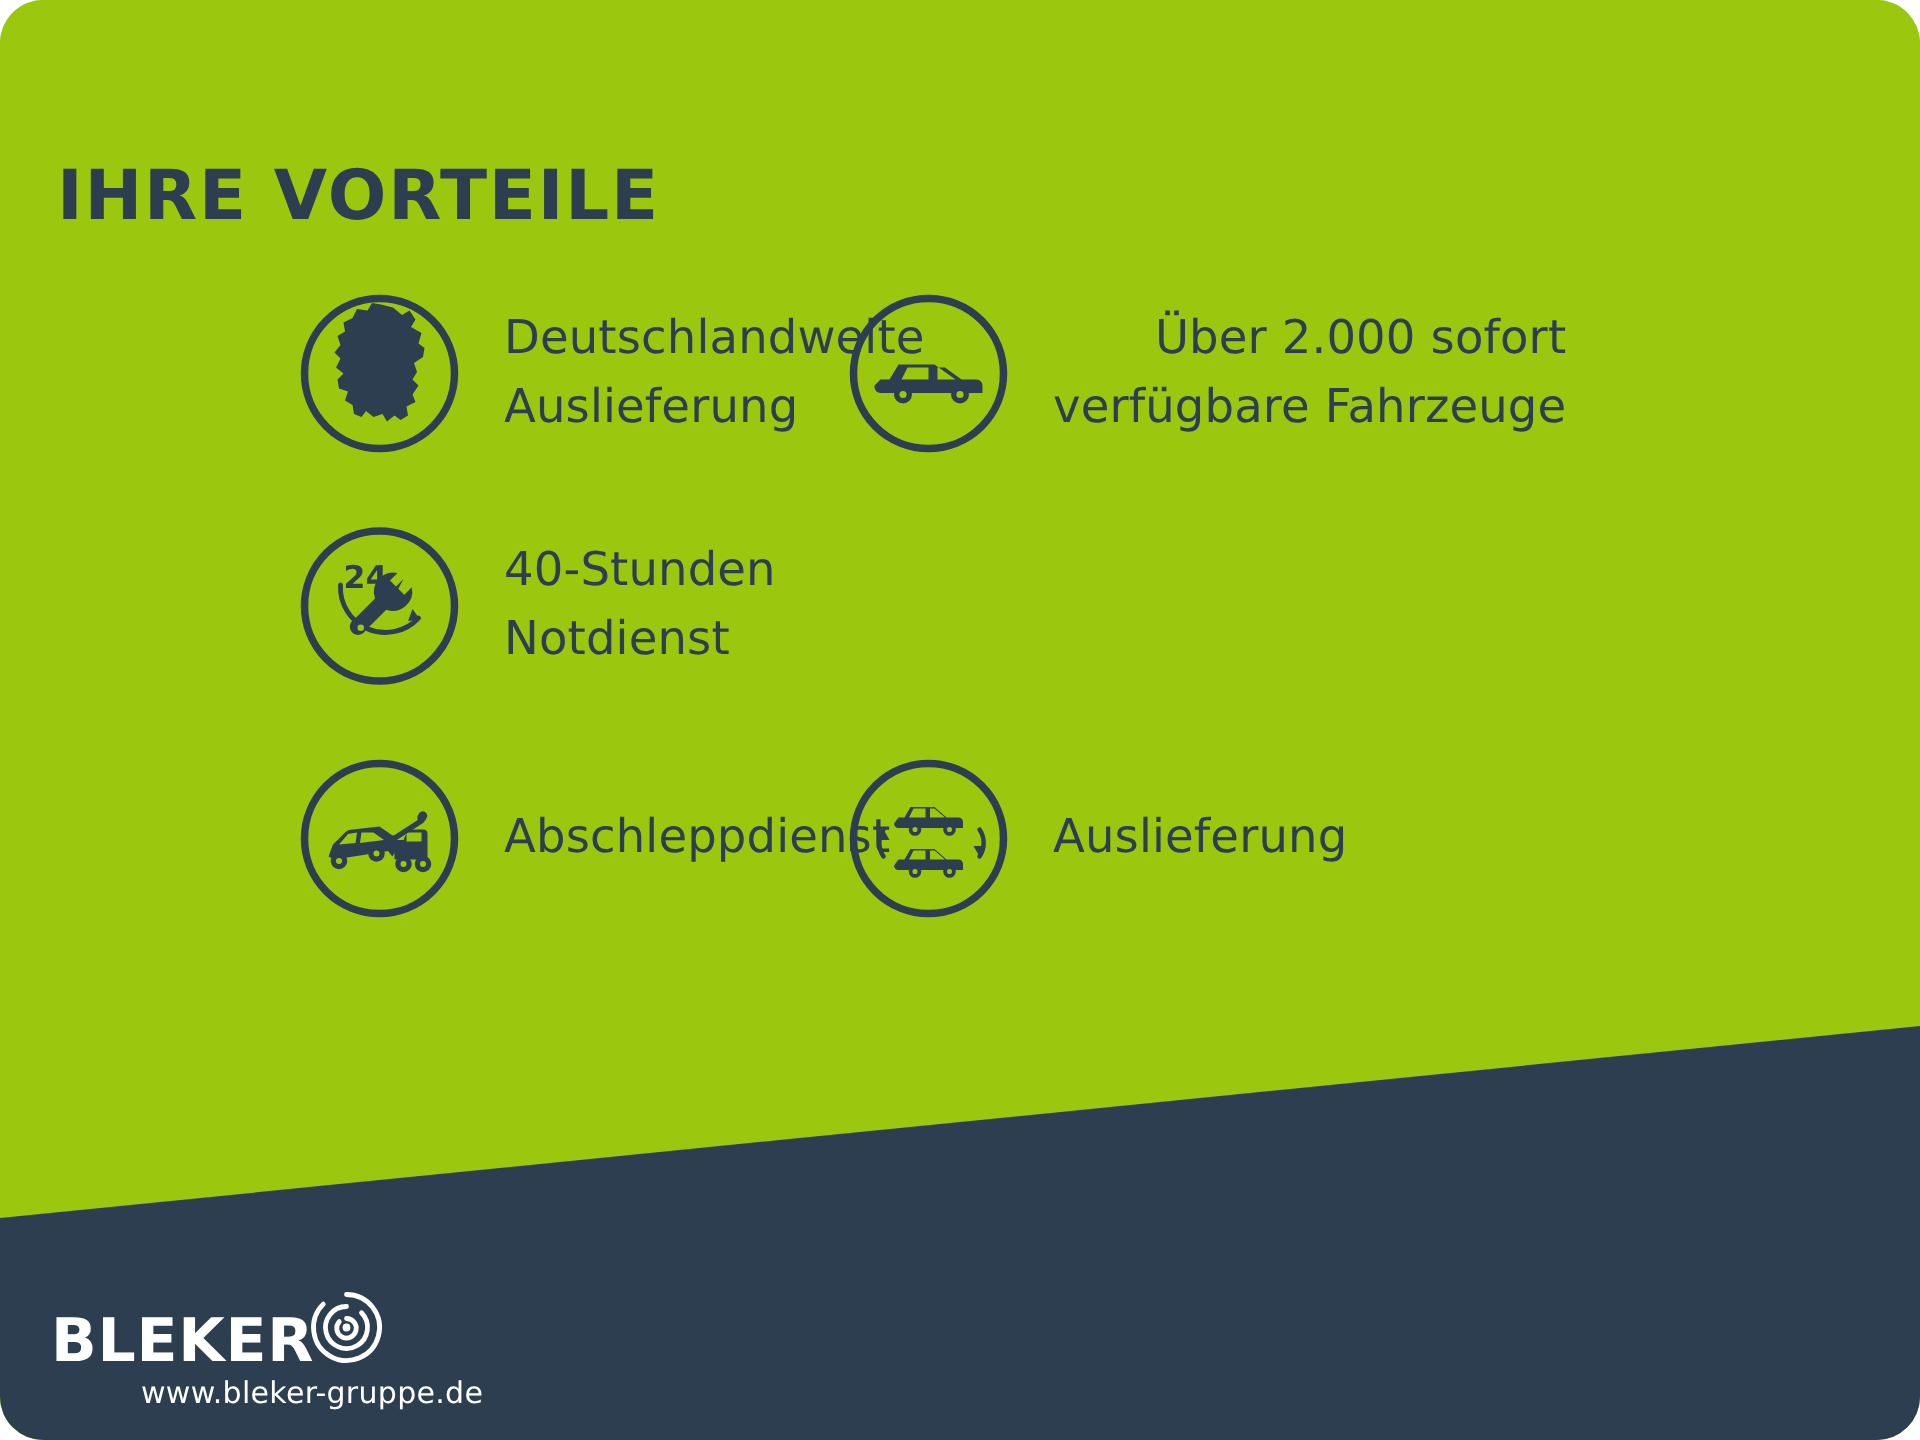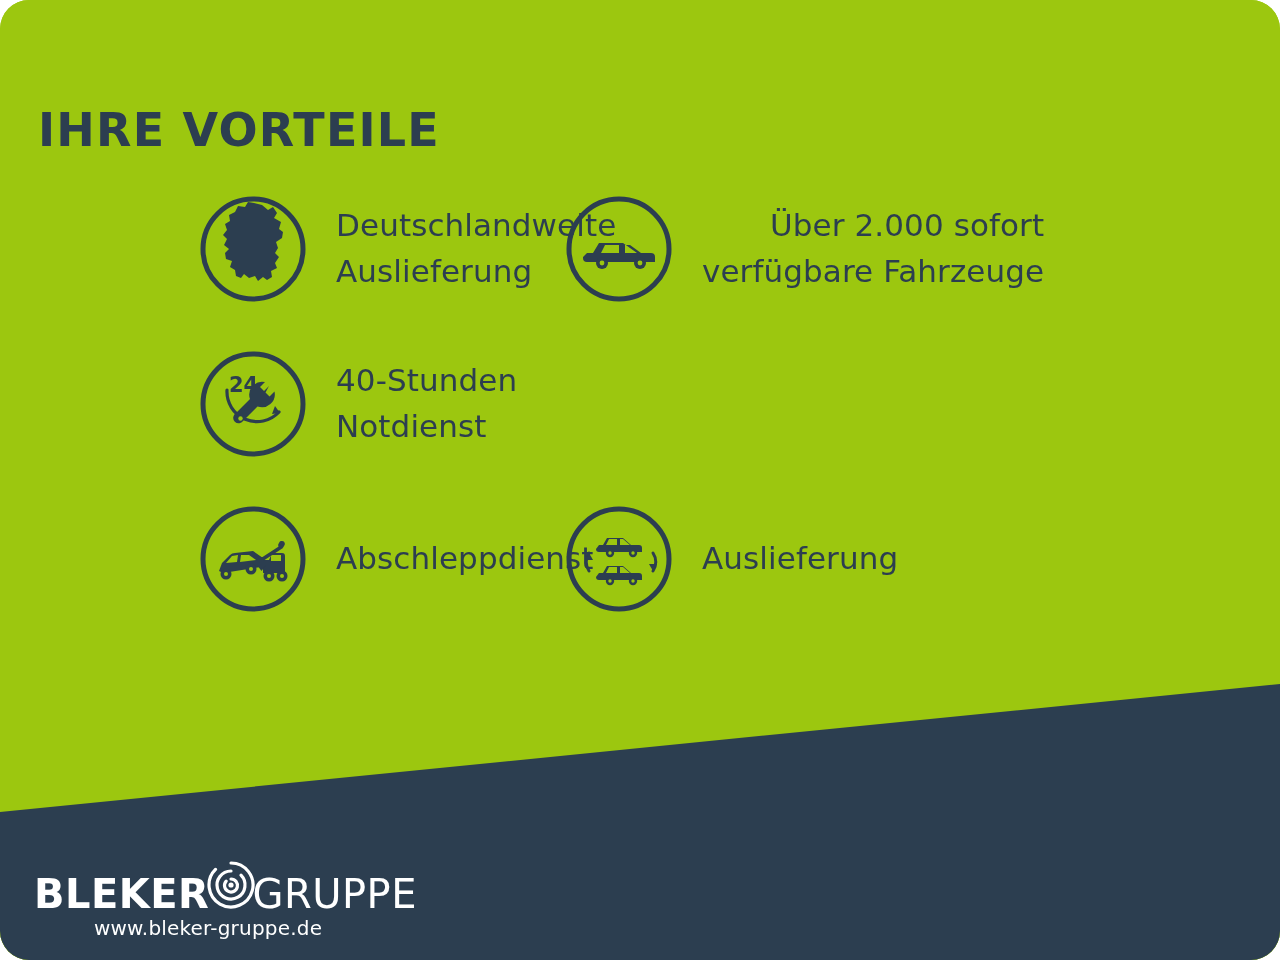--- a/index.html
+++ b/index.html
@@ -268,18 +268,17 @@
     <div class="logo-wordmark">
       <span class="logo-bleker">BLEKER</span>
       <span class="logo-mark">
         <svg viewBox="0 0 52 52" xmlns="http://www.w3.org/2000/svg">
           <path d="M26 4 a22 22 0 1 1 -15.5 6.4" fill="none" stroke="#ffffff" stroke-width="3.2" stroke-linecap="round"></path>
           <path d="M26 12 a14 14 0 1 0 10 4.2" fill="none" stroke="#ffffff" stroke-width="3.2" stroke-linecap="round"></path>
           <path d="M26 20 a6.5 6.5 0 1 1 -4.8 2.1" fill="none" stroke="#ffffff" stroke-width="3.2" stroke-linecap="round"></path>
           <circle cx="26" cy="26" r="2.6" fill="#ffffff"></circle>
         </svg>
       </span>
-      <span class="logo-gruppe">GRUPPE</span>
     </div>
     <div class="logo-url">www.bleker-gruppe.de</div>
   </div>
 
 </div>
 
 </body></html>

